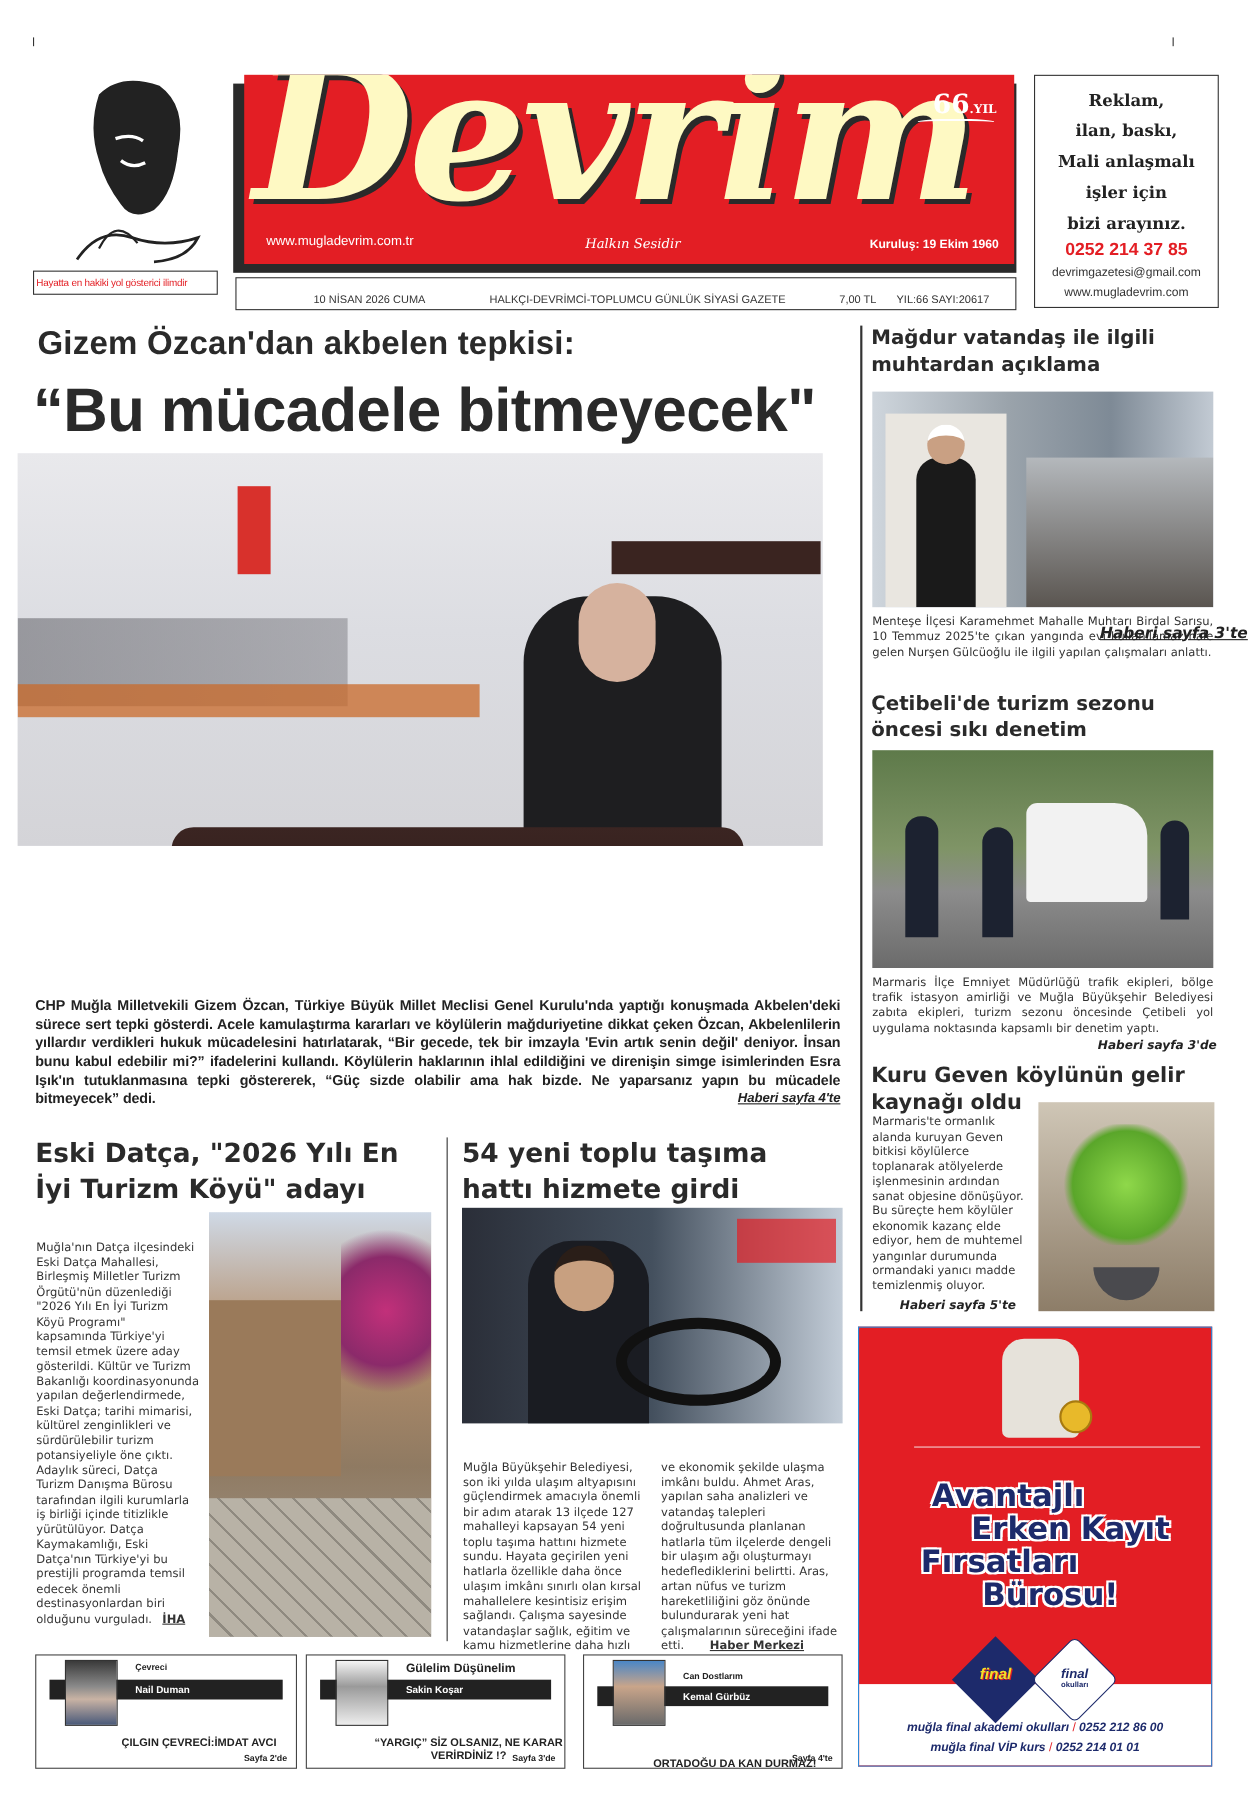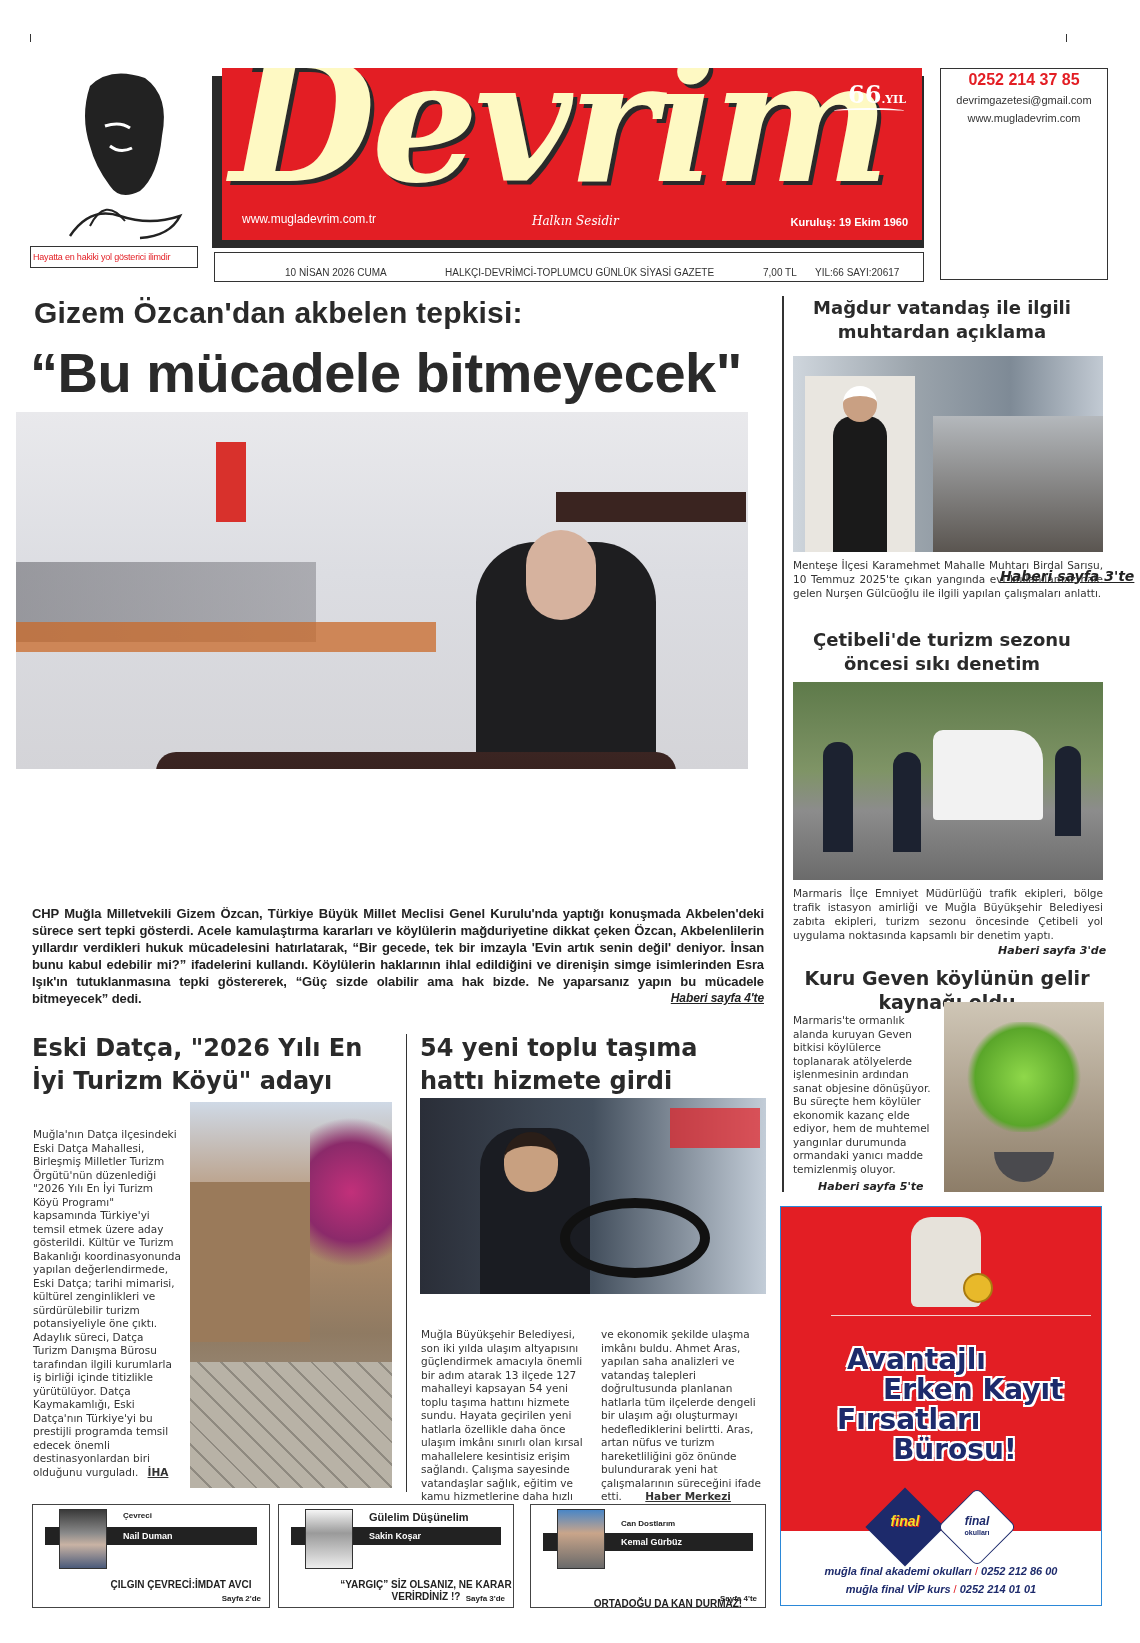--- a/index.html
+++ b/index.html
@@ -25,21 +25,21 @@
   .adbox .phone { color: #e31e24; font-weight: bold; font-size: 16px; line-height: 22px; }
   .adbox .mail { font-size: 11px; color: #333; line-height: 18px; }
   
   .h-sub { left: 34px; top: 296px; font-size: 30px; font-weight: bold; color: #2a2a2a; font-family: "Liberation Sans", sans-serif; letter-spacing: 0.2px; }
   .h-main { left: 30px; top: 340px; font-size: 56px; font-weight: bold; color: #2a2a2a; letter-spacing: -0.5px; }
   .photo { position: absolute; overflow: hidden; }
   .main-photo { left: 16px; top: 412px; width: 732px; height: 357px; background: linear-gradient(180deg, #e9e9ec 0%, #dcdde2 45%, #d4d4d8 100%); }
   .lead { left: 32px; top: 905px; width: 732px; font-size: 13px; font-weight: bold; line-height: 17px; text-align: justify; color: #222; font-family: "Liberation Sans", sans-serif; letter-spacing: -0.1px; }
   .more { font-style: italic; font-weight: bold; text-decoration: underline; font-size: 12px; }
   .vrule { position: absolute; background: #333; width: 2px; }
-  .side-h { font-family: "DejaVu Sans", sans-serif; font-weight: bold; font-size: 18px; color: #2a2a2a; line-height: 24px; text-align: center; }
+  .side-h { font-family: "DejaVu Sans", sans-serif; font-weight: bold; font-size: 18px; color: #2a2a2a; line-height: 24px; }
   .side-text { font-family: "DejaVu Sans", sans-serif; font-size: 10.5px; line-height: 14px; color: #333; text-align: justify; }
   .sec-h { font-family: "DejaVu Sans", sans-serif; font-weight: bold; font-size: 24px; color: #2a2a2a; line-height: 33px; }
   .body-text { font-family: "DejaVu Sans", sans-serif; font-size: 10.5px; line-height: 13.5px; color: #333; margin-top: 26px; }
   .colbox { position: absolute; top: 1504px; height: 104px; border: 1px solid #444; }
   .colbox .bar { position: absolute; left: 12px; right: 12px; top: 22px; height: 18px; background: #222; color: #fff; font-size: 9px; font-weight: bold; padding-left: 78px; line-height: 18px; }
   .colbox .cat { position: absolute; left: 90px; top: 6px; font-size: 8px; font-weight: bold; color: #222; }
   .colbox .face { position: absolute; left: 26px; top: 4px; width: 48px; height: 60px; border: 1px solid #333; }
   .colbox .title { position: absolute; left: 0; right: 0; top: 74px; text-align: center; font-size: 10px; font-weight: bold; color: #222; line-height: 12px; }
   .colbox .pg { position: absolute; right: 8px; bottom: 4px; font-size: 8px; font-weight: bold; color: #222; }
   .final-ad { left: 780px; top: 1206px; width: 322px; height: 400px; background: #e31e24; border: 1px solid #2b88d8; overflow: hidden; }
@@ -75,20 +75,27 @@
 </div>
 
 <div class="abs infobar">
   <span style="left:70px;">10 NİSAN 2026 CUMA</span>
   <span style="left:230px;">HALKÇI-DEVRİMCİ-TOPLUMCU GÜNLÜK SİYASİ GAZETE</span>
   <span style="left:548px;">7,00 TL</span>
   <span style="left:600px;">YIL:66 SAYI:20617</span>
 </div>
 
 <div class="abs adbox">
+  <div class="lines">
+    <div>Reklam,</div>
+    <div>ilan, baskı,</div>
+    <div>Mali anlaşmalı</div>
+    <div>işler için</div>
+    <div>bizi arayınız.</div>
+  </div>
   <div class="phone">0252 214 37 85</div>
   <div class="mail">devrimgazetesi@gmail.com</div>
   <div class="mail">www.mugladevrim.com</div>
 </div>
 
 <div class="abs h-sub">Gizem Özcan'dan akbelen tepkisi:</div>
 <div class="abs h-main">“Bu mücadele bitmeyecek"</div>
 
 <div class="photo main-photo">
   <div style="position:absolute;left:200px;top:30px;width:30px;height:80px;background:#d8312c;"></div>

